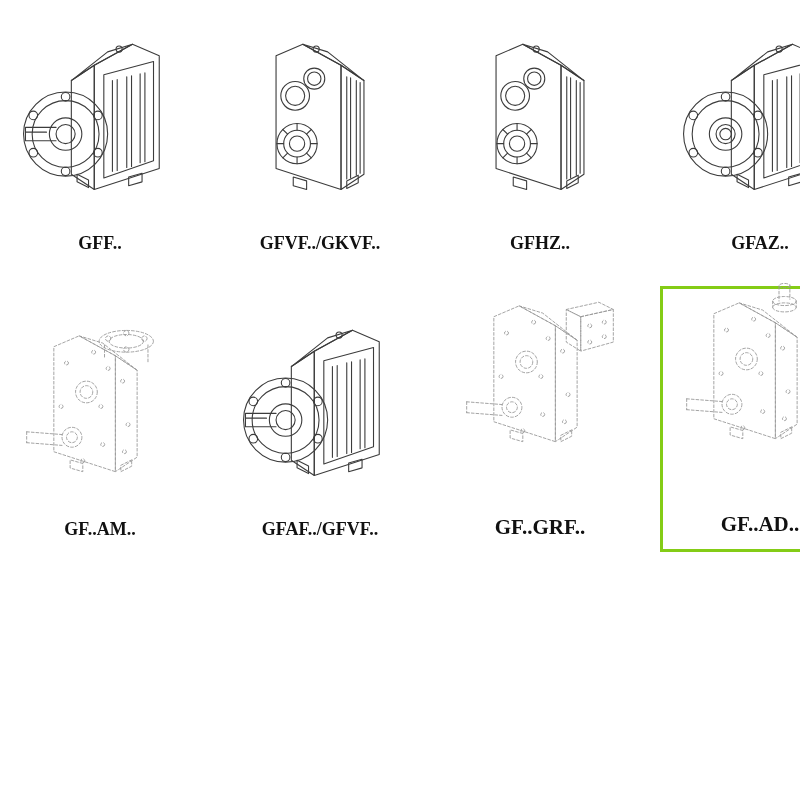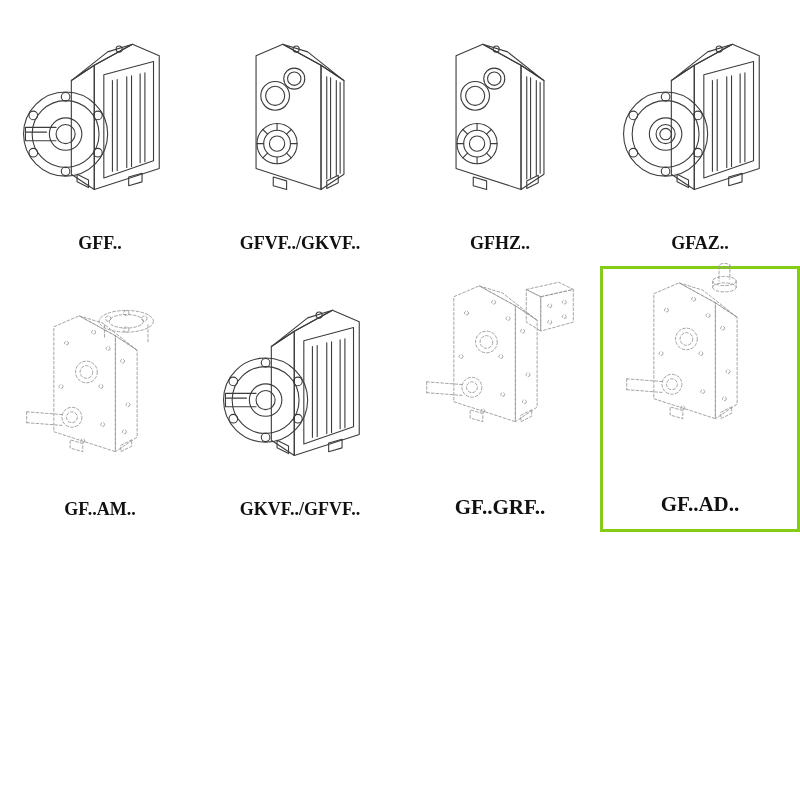--- a/index.html
+++ b/index.html
@@ -1,17 +1,17 @@
 <!DOCTYPE html>
 <html><head>
 <meta charset="utf-8">
 <style>
   html,body{margin:0;padding:0;background:#ffffff;}
   body{width:800px;height:800px;overflow:hidden;font-family:"Liberation Serif",serif;}
-  .grid{display:grid;grid-template-columns:repeat(4,200px);grid-template-rows:repeat(3,266px);width:708px;height:800px;}
+  .grid{display:grid;grid-template-columns:repeat(4,200px);grid-template-rows:repeat(3,266px);width:708px;height:800px;gap:20px;}
   .cell{display:flex;flex-direction:column;align-items:center;justify-content:flex-end;padding:6px 2px 12px;box-sizing:border-box;margin:0;}
   .drawing{width:172px;height:204px;fill:none;stroke:#3c3c3c;stroke-width:1.15;stroke-linejoin:round;stroke-linecap:round;flex:0 0 auto;}
   .ghost .drawing{stroke:#9a9a9a;stroke-width:1;stroke-dasharray:3 2.2;}
   .label{font-weight:bold;font-size:18px;color:#111111;margin-top:6px;white-space:nowrap;}
   .large-label .label{font-size:21px;margin-top:32px;}
   .boxed{border:3px solid #84cc16;}
 </style>
 </head>
 <body>
 
@@ -182,21 +182,21 @@
       <use width="100%" height="100%" href="#sym-ghost-am"></use>
     </svg>
     <figcaption class="label">GF..AM..</figcaption>
   </figure>
 
 
   <figure class="cell solid">
     <svg class="drawing" viewBox="0 0 180 205">
       <use width="100%" height="100%" href="#sym-flange-shaft"></use>
     </svg>
-    <figcaption class="label">GKVF../GFVF..</figcaption>
+    <figcaption class="label">GFAF../GFVF..</figcaption>
   </figure>
 
 
   <figure class="cell ghost large-label">
     <svg class="drawing" viewBox="0 0 190 210">
       <use width="100%" height="100%" href="#sym-ghost-grf"></use>
     </svg>
     <figcaption class="label">GF..GRF..</figcaption>
   </figure>
 

